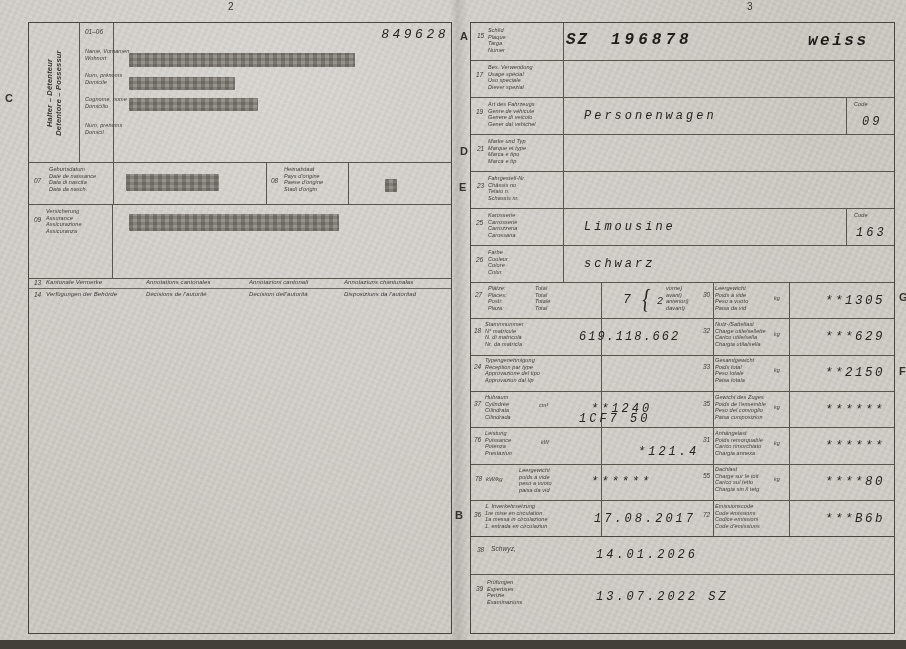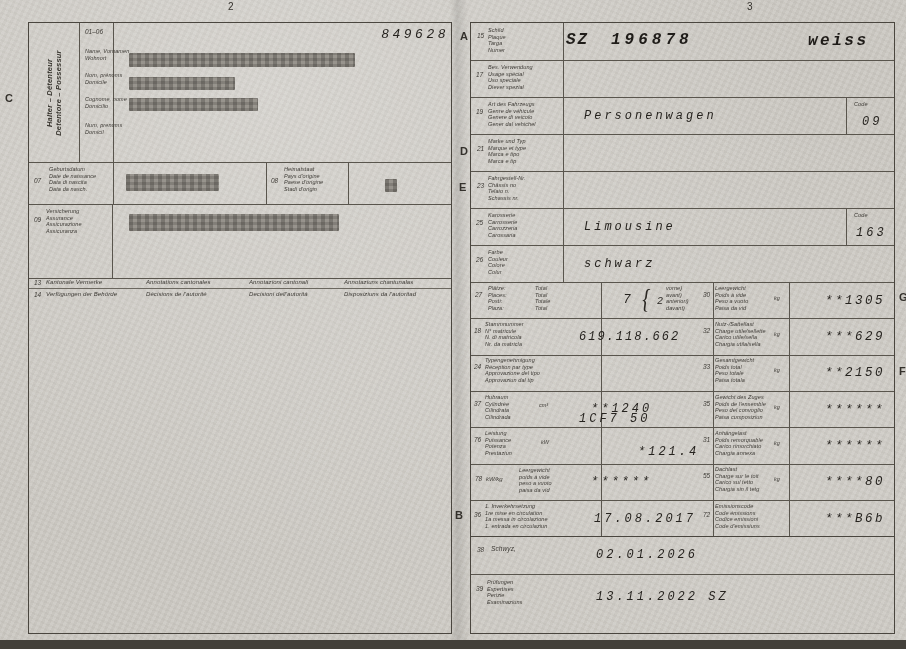--- a/index.html
+++ b/index.html
@@ -301,23 +301,23 @@
     <div class="val" style="left:123px;top:490px;">17.08.2017</div>
     <div class="num" style="left:232px;top:488px;">72</div>
     <div class="lbl" style="left:244px;top:480px;">Emissionscode
 Code émissions
 Codice emissioni
 Code d'emissiuns</div>
     <div class="valr" style="left:318px;top:489px;width:96px;">***B6b</div>
 
     <div class="num" style="left:6px;top:523px;">38</div>
     <div class="lbl" style="left:20px;top:523px;font-size:6.5px;">Schwyz,</div>
-    <div class="val" style="left:125px;top:526px;">02.01.2026</div>
+    <div class="val" style="left:125px;top:526px;">14.01.2026</div>
 
     <div class="num" style="left:5px;top:562px;">39</div>
     <div class="lbl" style="left:16px;top:556px;">Prüfungen
 Expertises
 Perizie
 Examinaziuns</div>
-    <div class="val" style="left:125px;top:568px;">13.11.2022 SZ</div>
+    <div class="val" style="left:125px;top:568px;">13.07.2022 SZ</div>
   </div>
 
 </div>
 
 </body></html>

